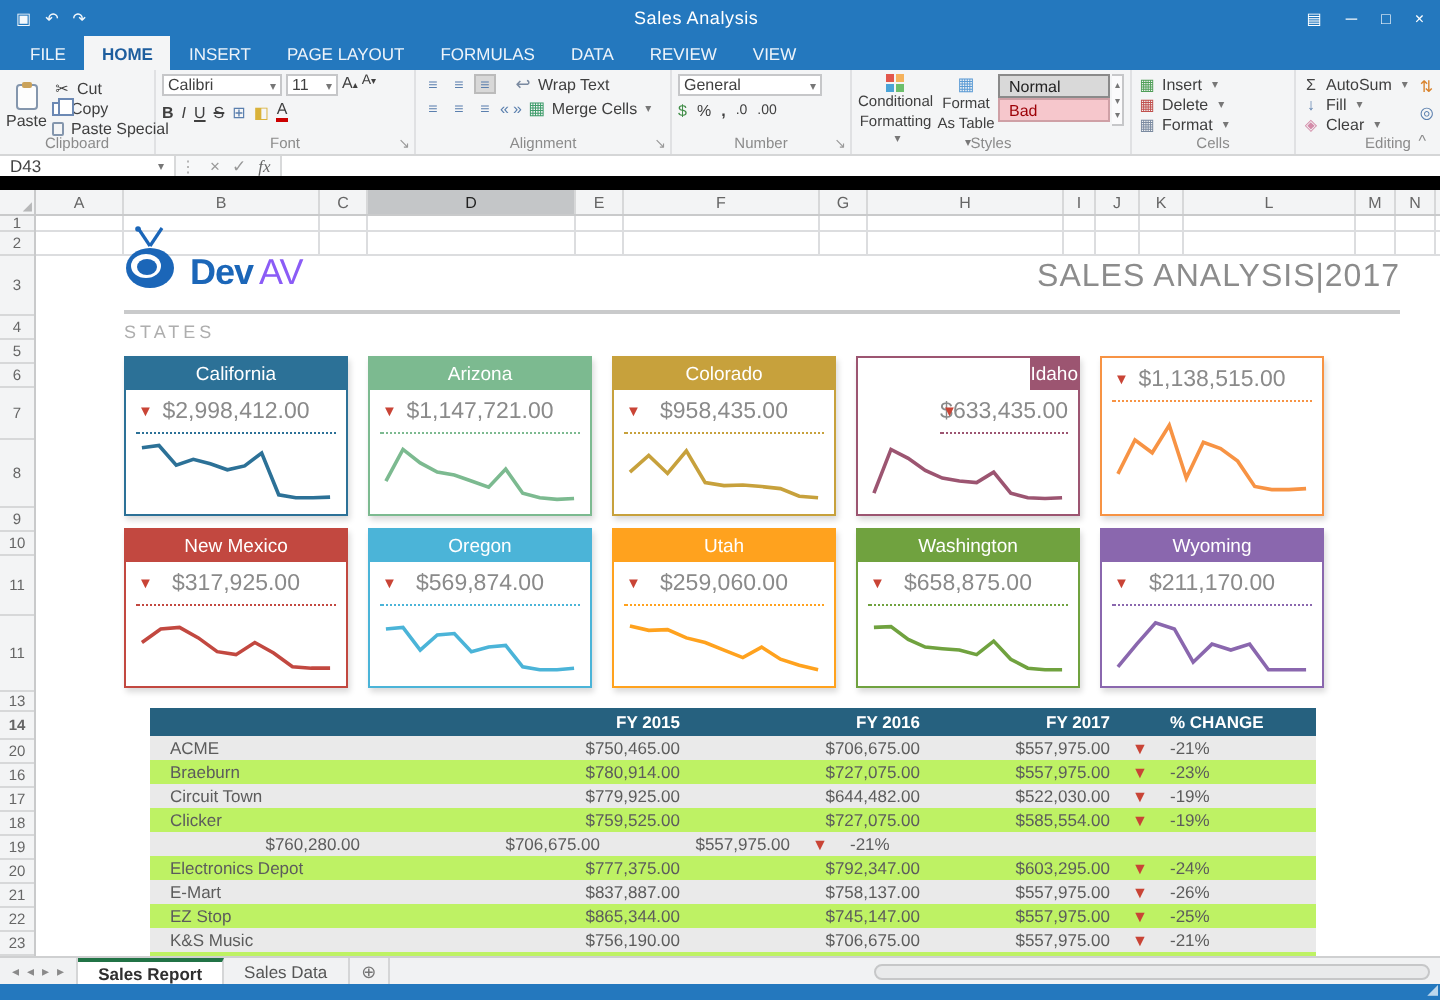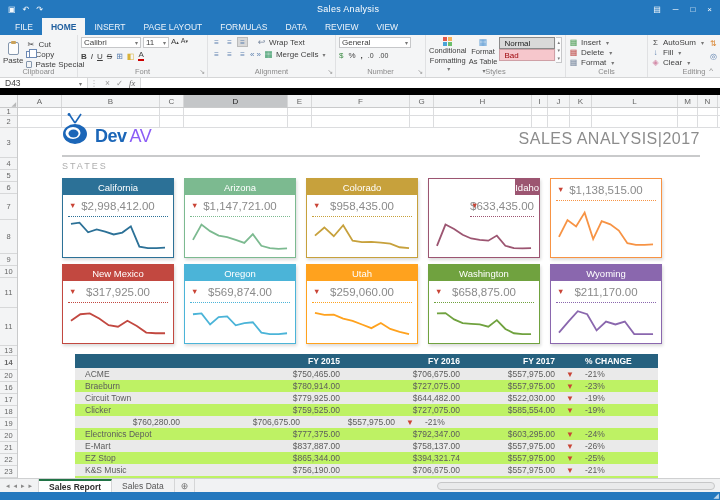--- a/index.html
+++ b/index.html
@@ -576,21 +576,21 @@
             <div class="c0">E-Mart</div>
             <div class="c1">$837,887.00</div>
             <div class="c2">$758,137.00</div>
             <div class="c3">$557,975.00</div>
             <div class="c4">▼</div>
             <div class="c5">-26%</div>
           </div>
           <div class="trow even">
             <div class="c0">EZ Stop</div>
             <div class="c1">$865,344.00</div>
-            <div class="c2">$394,321.74</div>
+            <div class="c2">$745,147.00</div>
             <div class="c3">$557,975.00</div>
             <div class="c4">▼</div>
             <div class="c5">-25%</div>
           </div>
           <div class="trow odd">
             <div class="c0">K&amp;S Music</div>
             <div class="c1">$756,190.00</div>
             <div class="c2">$706,675.00</div>
             <div class="c3">$557,975.00</div>
             <div class="c4">▼</div>

